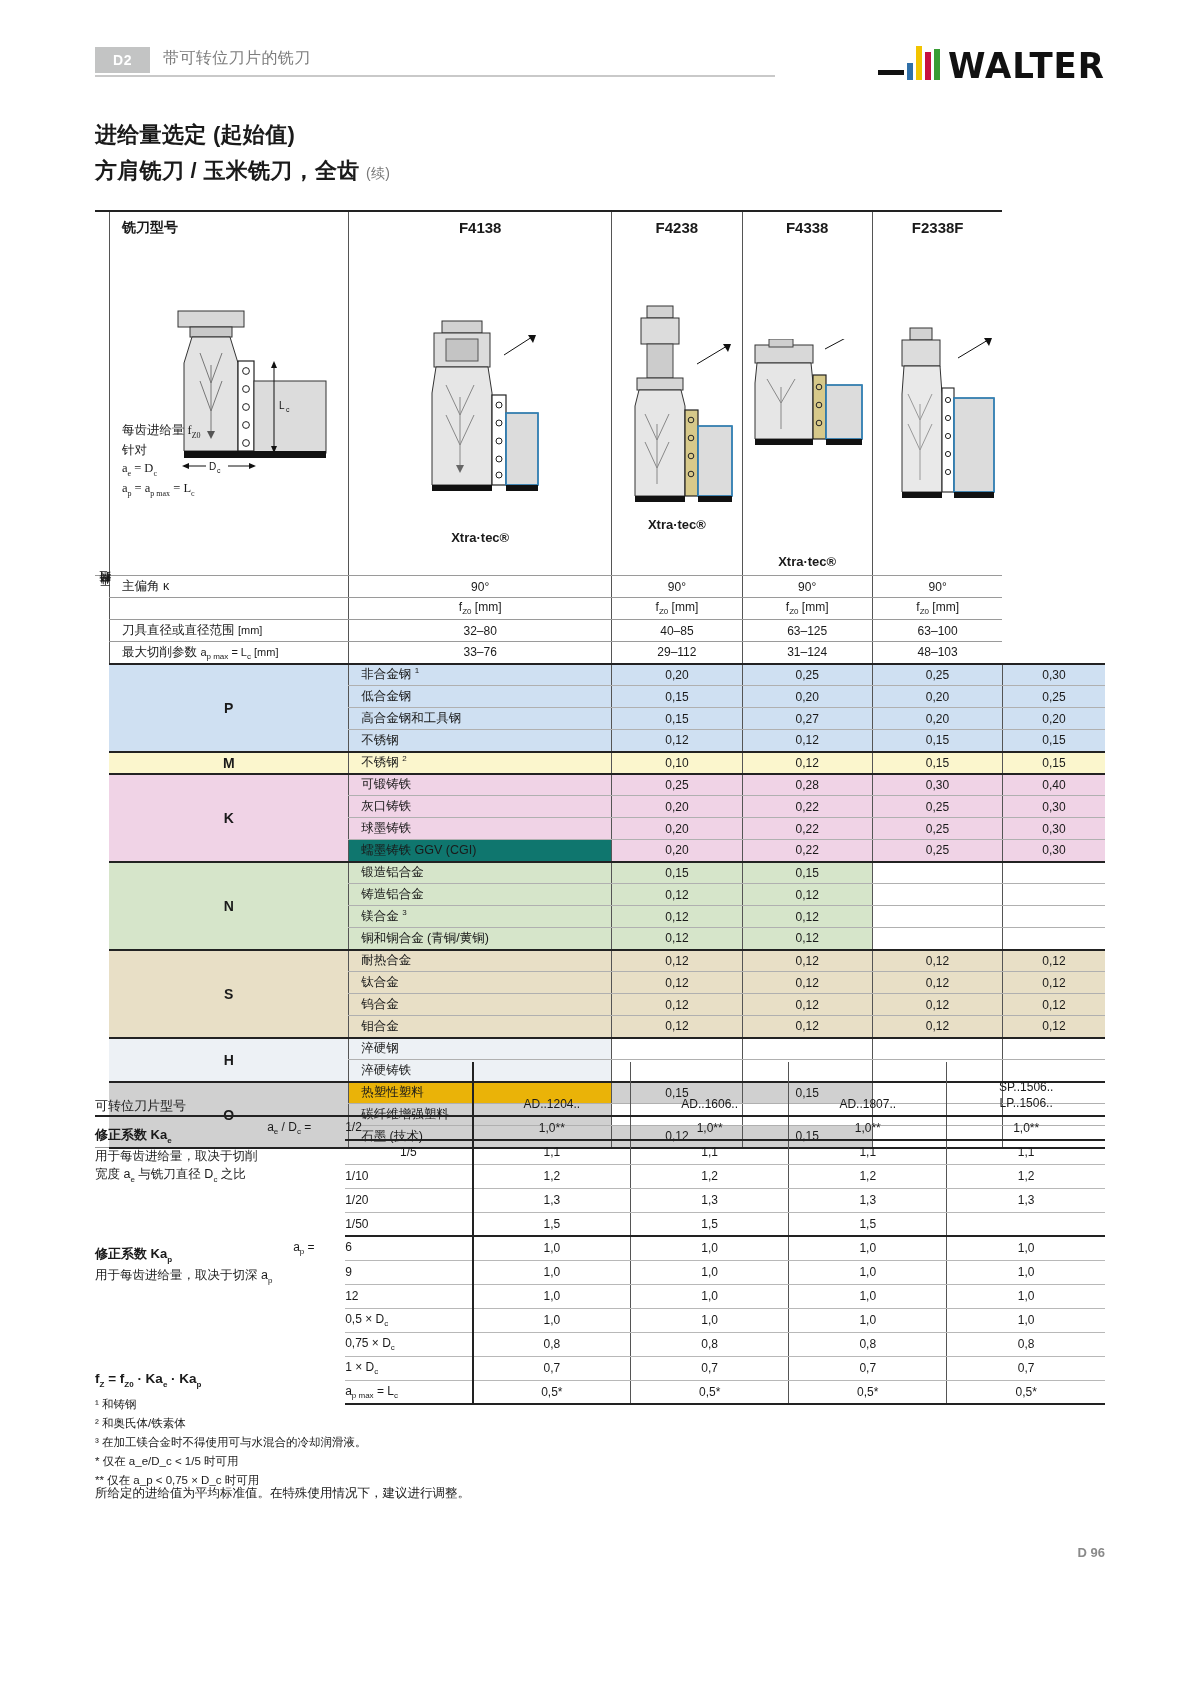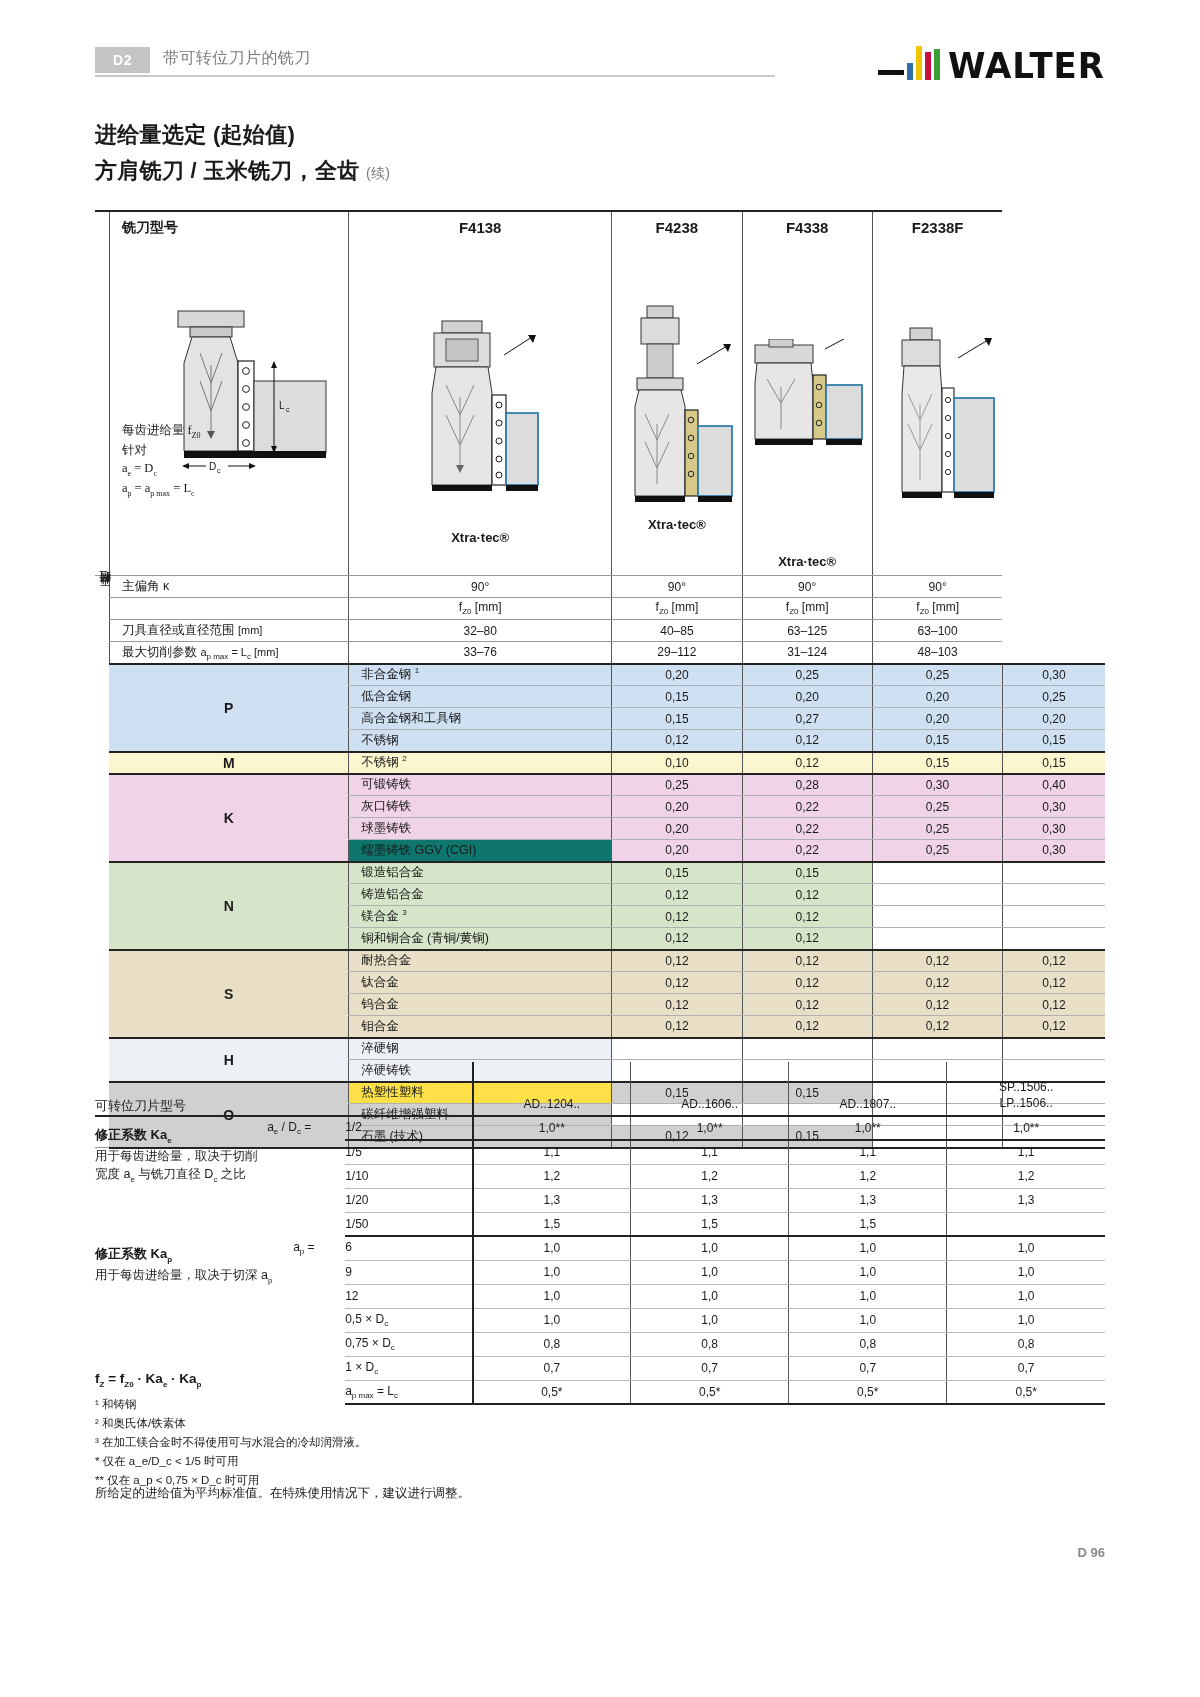--- a/index.html
+++ b/index.html
@@ -453,21 +453,21 @@
       </tr>
       <tr class="datarow">
         <td class="namecol vsep" style="background: rgb(237, 241, 245); border-bottom: 2px solid rgb(34, 34, 34);">淬硬铸铁</td>
         <td class="valcol vsep" style="background: rgb(255, 255, 255); border-bottom: 2px solid rgb(34, 34, 34);"></td>
         <td class="valcol vsep" style="background: rgb(255, 255, 255); border-bottom: 2px solid rgb(34, 34, 34);"></td>
         <td class="valcol vsep" style="background: rgb(255, 255, 255); border-bottom: 2px solid rgb(34, 34, 34);"></td>
         <td class="valcol vsep" style="background: rgb(255, 255, 255); border-bottom: 2px solid rgb(34, 34, 34);"></td>
       </tr>
       <tr class="datarow">
         <td class="grpletter" rowspan="3" style="background: rgb(208, 208, 208); border-bottom: 2px solid rgb(34, 34, 34); width: 26px;">O</td>
-        <td class="namecol vsep" style="background: #fde047; border-bottom: 1px solid rgb(176, 176, 176);">热塑性塑料</td>
+        <td class="namecol vsep" style="background: #eab308; border-bottom: 1px solid rgb(176, 176, 176);">热塑性塑料</td>
         <td class="valcol vsep" style="background: rgb(208, 208, 208); border-bottom: 1px solid rgb(176, 176, 176);">0,15</td>
         <td class="valcol vsep" style="background: rgb(208, 208, 208); border-bottom: 1px solid rgb(176, 176, 176);">0,15</td>
         <td class="valcol vsep" style="background: rgb(255, 255, 255); border-bottom: 1px solid rgb(176, 176, 176);"></td>
         <td class="valcol vsep" style="background: rgb(255, 255, 255); border-bottom: 1px solid rgb(176, 176, 176);"></td>
       </tr>
       <tr class="datarow">
         <td class="namecol vsep" style="background: rgb(208, 208, 208); border-bottom: 1px solid rgb(176, 176, 176);">碳纤维增强塑料</td>
         <td class="valcol vsep" style="background: rgb(255, 255, 255); border-bottom: 1px solid rgb(176, 176, 176);"></td>
         <td class="valcol vsep" style="background: rgb(255, 255, 255); border-bottom: 1px solid rgb(176, 176, 176);"></td>
         <td class="valcol vsep" style="background: rgb(255, 255, 255); border-bottom: 1px solid rgb(176, 176, 176);"></td>
@@ -508,21 +508,21 @@
       <td class="ratiocol thin" style="border-top:2px solid #222;height:24px;">
         <span style="float:left;margin-left:-78px;">a<sub>e</sub> / D<sub>c</sub> =</span>
         <span>1/2</span>
       </td>
       <td class="bvalcol vsep-dark thin" style="border-top:2px solid #222;">1,0**</td>
       <td class="bvalcol vsep thin" style="border-top:2px solid #222;">1,0**</td>
       <td class="bvalcol vsep thin" style="border-top:2px solid #222;">1,0**</td>
       <td class="bvalcol vsep thin" style="border-top:2px solid #222;">1,0**</td>
     </tr>
     <tr>
-      <td class="ratiocol thinlight" style="height:24px;">1/5</td>
+      <td class="ratiocol thinlight" style="height:24px;text-align:center;">1/5</td>
       <td class="bvalcol vsep-dark thinlight">1,1</td>
       <td class="bvalcol vsep thinlight">1,1</td>
       <td class="bvalcol vsep thinlight">1,1</td>
       <td class="bvalcol vsep thinlight">1,1</td>
     </tr>
     <tr>
       <td class="ratiocol thinlight" style="height:24px;">1/10</td>
       <td class="bvalcol vsep-dark thinlight">1,2</td>
       <td class="bvalcol vsep thinlight">1,2</td>
       <td class="bvalcol vsep thinlight">1,2</td>

